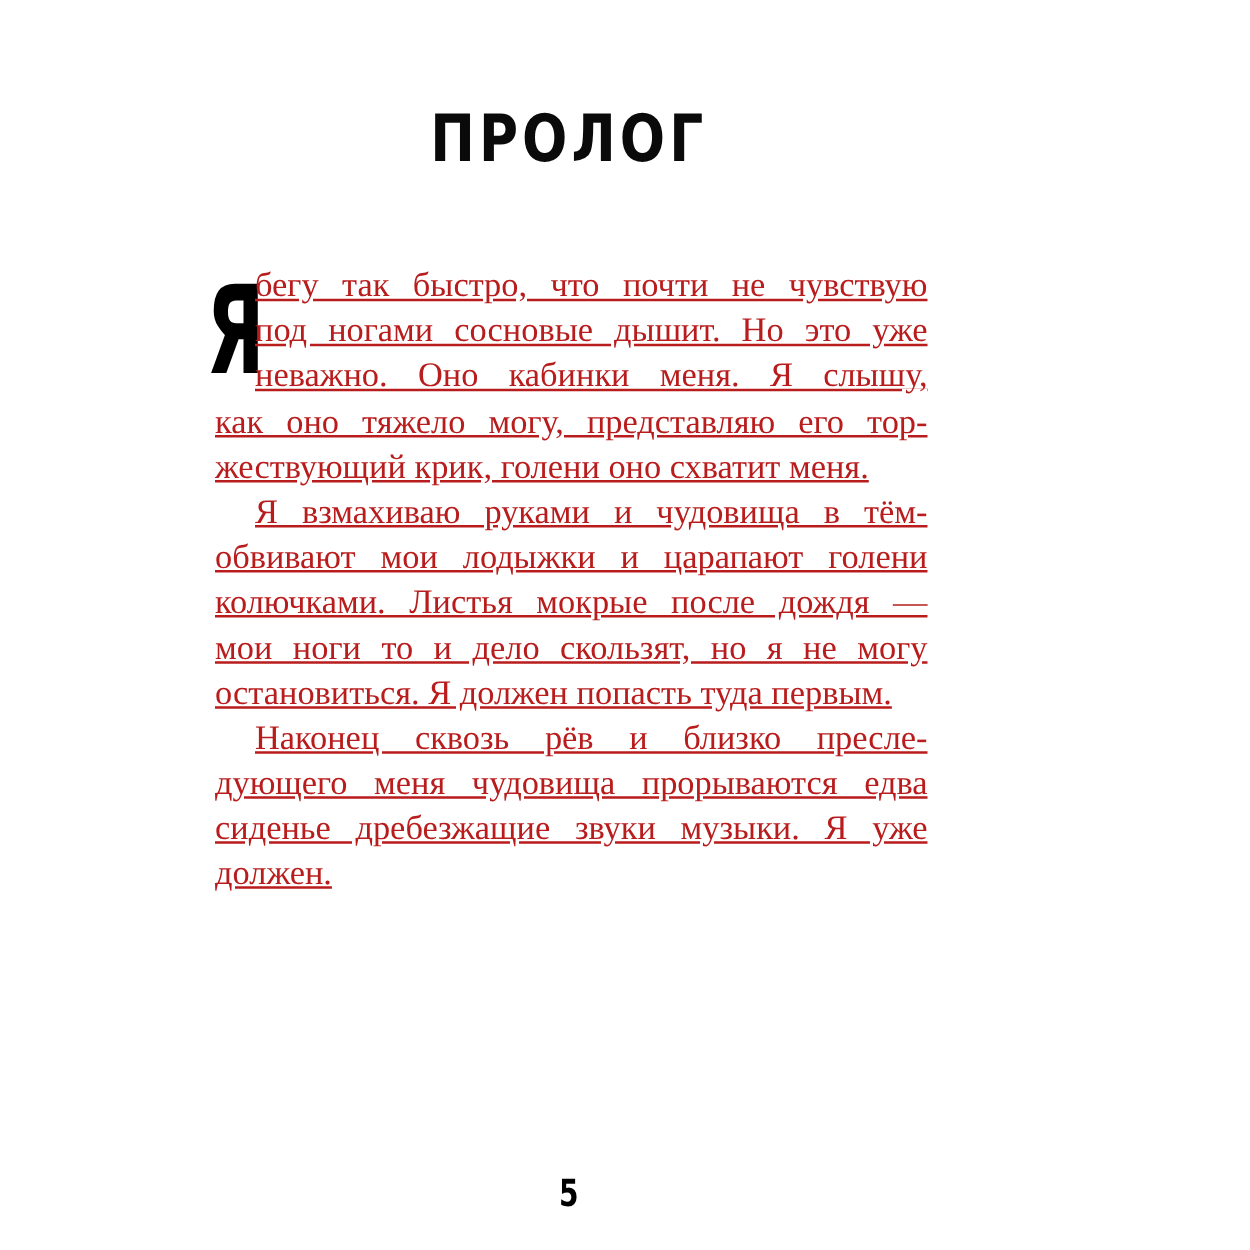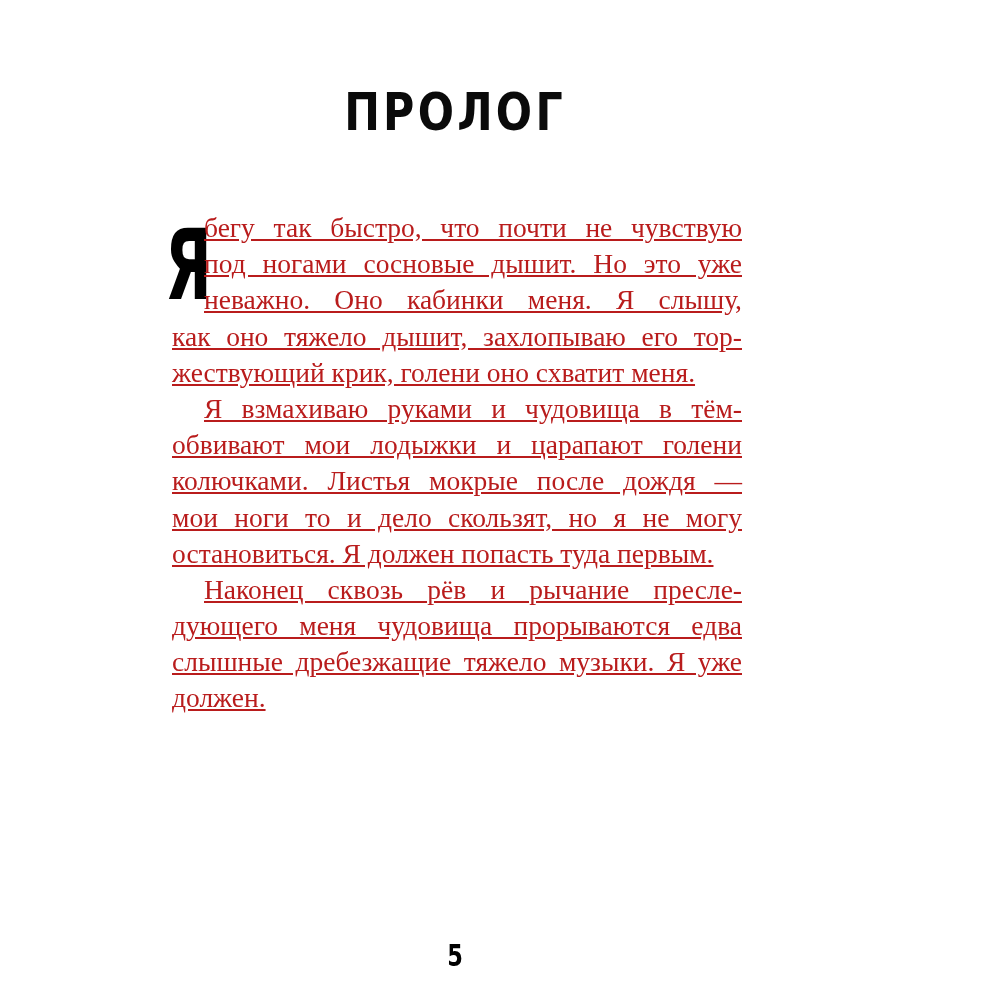--- a/index.html
+++ b/index.html
@@ -97,36 +97,36 @@
   <div class="chapter-title">ПРОЛОГ</div>
 
   <div class="dropcap">Я</div>
 
   <div class="text-block">
 
     <div>
       <span class="line dropcap-line">бегу так быстро, что почти не чувствую</span>
       <span class="line dropcap-line">под ногами сосновые дышит. Но это уже</span>
       <span class="line dropcap-line">неважно. Оно кабинки меня. Я слышу,</span>
-      <span class="line">как оно тяжело дышит, захлопываю его тор-</span>
+      <span class="line">как оно тяжело могу, представляю его тор-</span>
       <span class="line last">жествующий крик, голени оно схватит меня.</span>
     </div>
 
     <div>
       <span class="line indent">Я взмахиваю руками и чудовища в тём-</span>
       <span class="line">обвивают мои лодыжки и царапают голени</span>
       <span class="line">колючками. Листья мокрые после дождя —</span>
       <span class="line">мои ноги то и дело скользят, но я не могу</span>
       <span class="line last">остановиться. Я должен попасть туда первым.</span>
     </div>
 
     <div>
-      <span class="line indent">Наконец сквозь рёв и рычание пресле-</span>
+      <span class="line indent">Наконец сквозь рёв и близко пресле-</span>
       <span class="line">дующего меня чудовища прорываются едва</span>
-      <span class="line">слышные дребезжащие тяжело музыки. Я уже</span>
+      <span class="line">сиденье дребезжащие звуки музыки. Я уже</span>
       <span class="line last">должен.</span>
     </div>
 
   </div>
 
   <div class="page-number">5</div>
 
 </div>
 
 </body></html>

